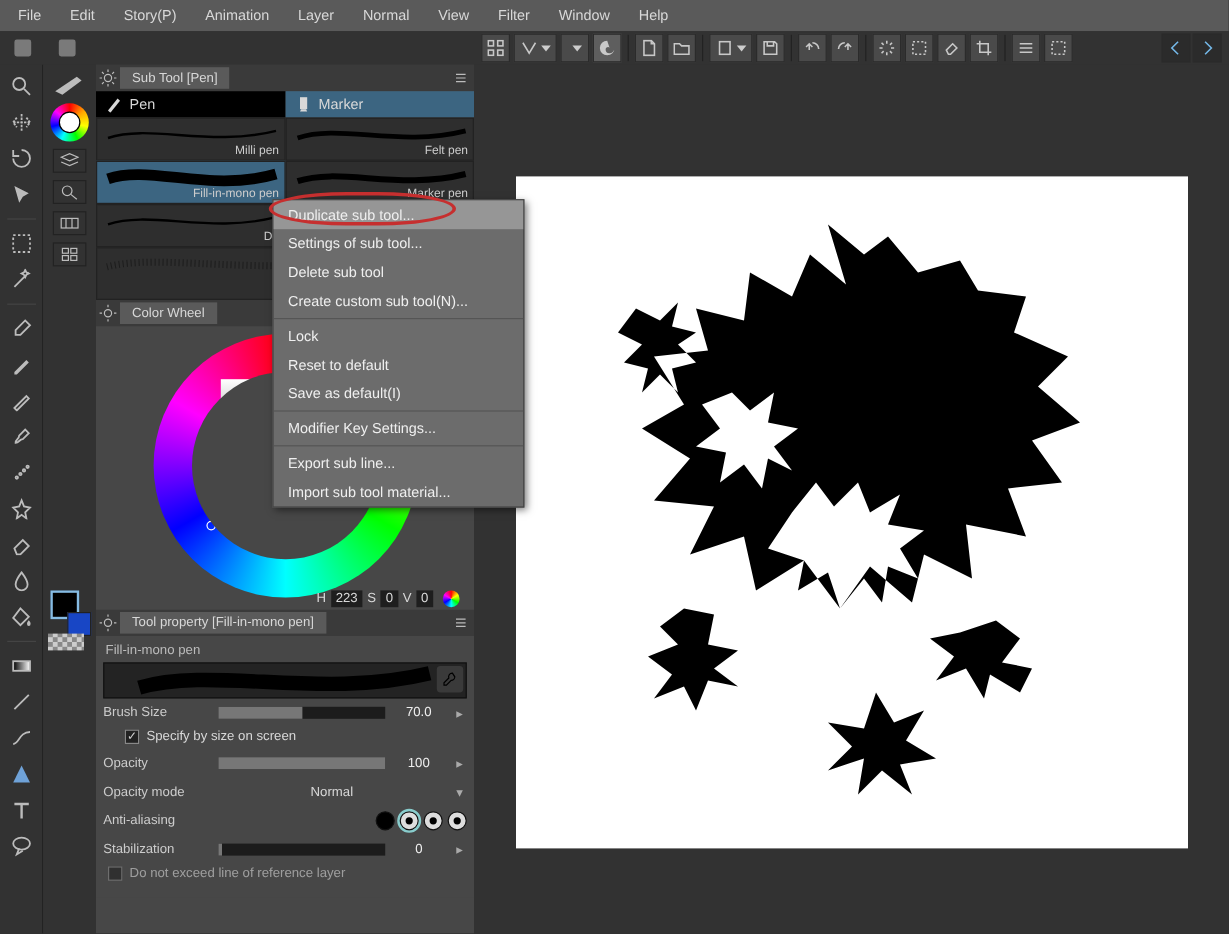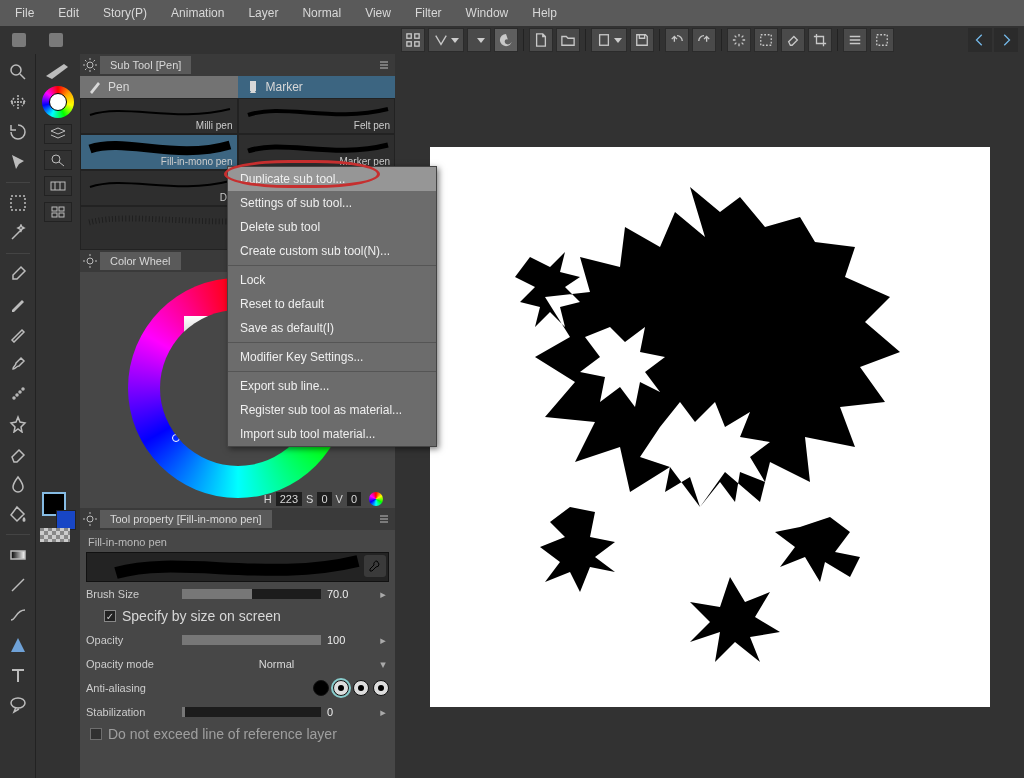--- a/index.html
+++ b/index.html
@@ -49,21 +49,21 @@
 .panels { position: absolute; left: 80px; top: 54px; width: 315px; height: calc(100% - 54px); background: #474747; display: flex; flex-direction: column; }
 .panel-tabbar { height: 22px; background: #3a3a3a; display: flex; align-items: center; padding: 0 2px; gap: 2px; }
 .panel-tabbar .gear { width: 16px; height: 16px; }
 .panel-tabbar .tabchip { height: 18px; padding: 0 10px; background: #5a5a5a; display: flex; align-items: center; font-size: 11px; }
 .panel-tabbar .menu-icon { width: 10px; height: 10px; margin-left: auto; margin-right: 4px; }
 .panel-tabbar svg { stroke: #bcbcbc; fill: none; }
 
 
 .subtool-header { display: flex; height: 22px; }
 .subtool-header .tab { flex: 1; background: #3c6581; display: flex; align-items: center; gap: 6px; padding: 0 8px; font-size: 12px; }
-.subtool-header .tab.inactive { background: #737373; }
+.subtool-header .tab.inactive { background: #000000; }
 .subtool-header .tab svg { width: 14px; height: 14px; fill: #d8d8d8; stroke: none; }
 .subtool-grid { display: grid; grid-template-columns: 1fr 1fr; }
 .stcell { height: 36px; background: #2e2e2e; border: 1px solid #222; position: relative; display: flex; align-items: flex-end; justify-content: flex-end; padding: 2px 4px; font-size: 10px; color: #ccc; overflow:hidden; }
 .stcell.selected { background: #3c6581; }
 .stcell .strokeprev { position: absolute; left: 4px; top: 2px; right: 4px; height: 20px; }
 .stcell .strokeprev path { stroke: #000; fill: none; }
 .stcell.custom { grid-column: 1 / span 1; height: 44px; }
 .stcell.custom .strokeprev path { stroke: #111; stroke-opacity: .6; }
 
 
@@ -81,23 +81,23 @@
 .tp-body { background: #474747; padding: 4px 6px 10px 6px; position: relative; }
 .tp-title { font-size: 11px; color: #bbb; padding: 2px 0 4px 2px; }
 .tp-preview { height: 30px; background: #232323; position: relative; display:flex; align-items:center; justify-content:center; overflow:hidden; border:1px solid #111;}
 .tp-preview path { stroke: #000; fill: none; }
 .tp-wrench { position: absolute; right: 2px; top: 2px; width: 22px; height: 22px; background: #3a3a3a; border-radius: 3px; display:flex;align-items:center;justify-content:center; }
 .tp-wrench svg { width: 14px; height: 14px; stroke: #ccc; fill: none; }
 .prop-row { display: flex; align-items: center; height: 24px; gap: 6px; font-size: 11px; }
 .prop-row .label { width: 90px; color: #ccc; }
 .prop-row .slider { flex: 1; height: 10px; background: #1c1c1c; position: relative; }
 .prop-row .slider .fill { position: absolute; left: 0; top: 0; bottom: 0; background: #777; }
-.prop-row .valuebox { width: 44px; text-align: left; color: #eee; }
+.prop-row .valuebox { width: 44px; text-align: center; color: #eee; }
 .prop-row .arrowbox { width: 12px; color: #aaa; text-align:center; }
-.checkrow { display: flex; align-items: center; gap: 6px; padding: 2px 0 4px 18px; font-size: 14px; }
+.checkrow { display: flex; align-items: center; gap: 6px; padding: 2px 0 4px 18px; font-size: 11px; }
 .checkrow .cb { width: 12px; height: 12px; border: 1px solid #888; background: #222; display:flex;align-items:center;justify-content:center; }
 .checkrow .cb.on::after { content: "✓"; font-size: 10px; color: #ccc; }
 .aa-row .circles { display: flex; gap: 4px; align-items: center; margin-left: auto; }
 .aa-row .circ { width: 16px; height: 16px; border: 1px solid #111; border-radius: 50%; display:flex; align-items:center; justify-content:center; }
 .aa-row .circ.dark { background: #000; }
 .aa-row .circ.light { background: #ddd; }
 .aa-row .circ.light.selected { outline: 2px solid #8cc; }
 .aa-row .circ .dot { width: 6px; height: 6px; background: #000; border-radius:50%; }
 
 
@@ -591,16 +591,15 @@
     <div class="mi">Delete sub tool</div>
     <div class="mi">Create custom sub tool(N)...</div>
     <div class="sep"></div>
     <div class="mi">Lock</div>
     <div class="mi">Reset to default</div>
     <div class="mi">Save as default(I)</div>
     <div class="sep"></div>
     <div class="mi">Modifier Key Settings...</div>
     <div class="sep"></div>
     <div class="mi">Export sub line...</div>
-    <div class="mi">Register sub tool as material...</div>
     <div class="mi">Import sub tool material...</div>
   </div>
 <div class="redcircle"></div>
 
 </body></html>

